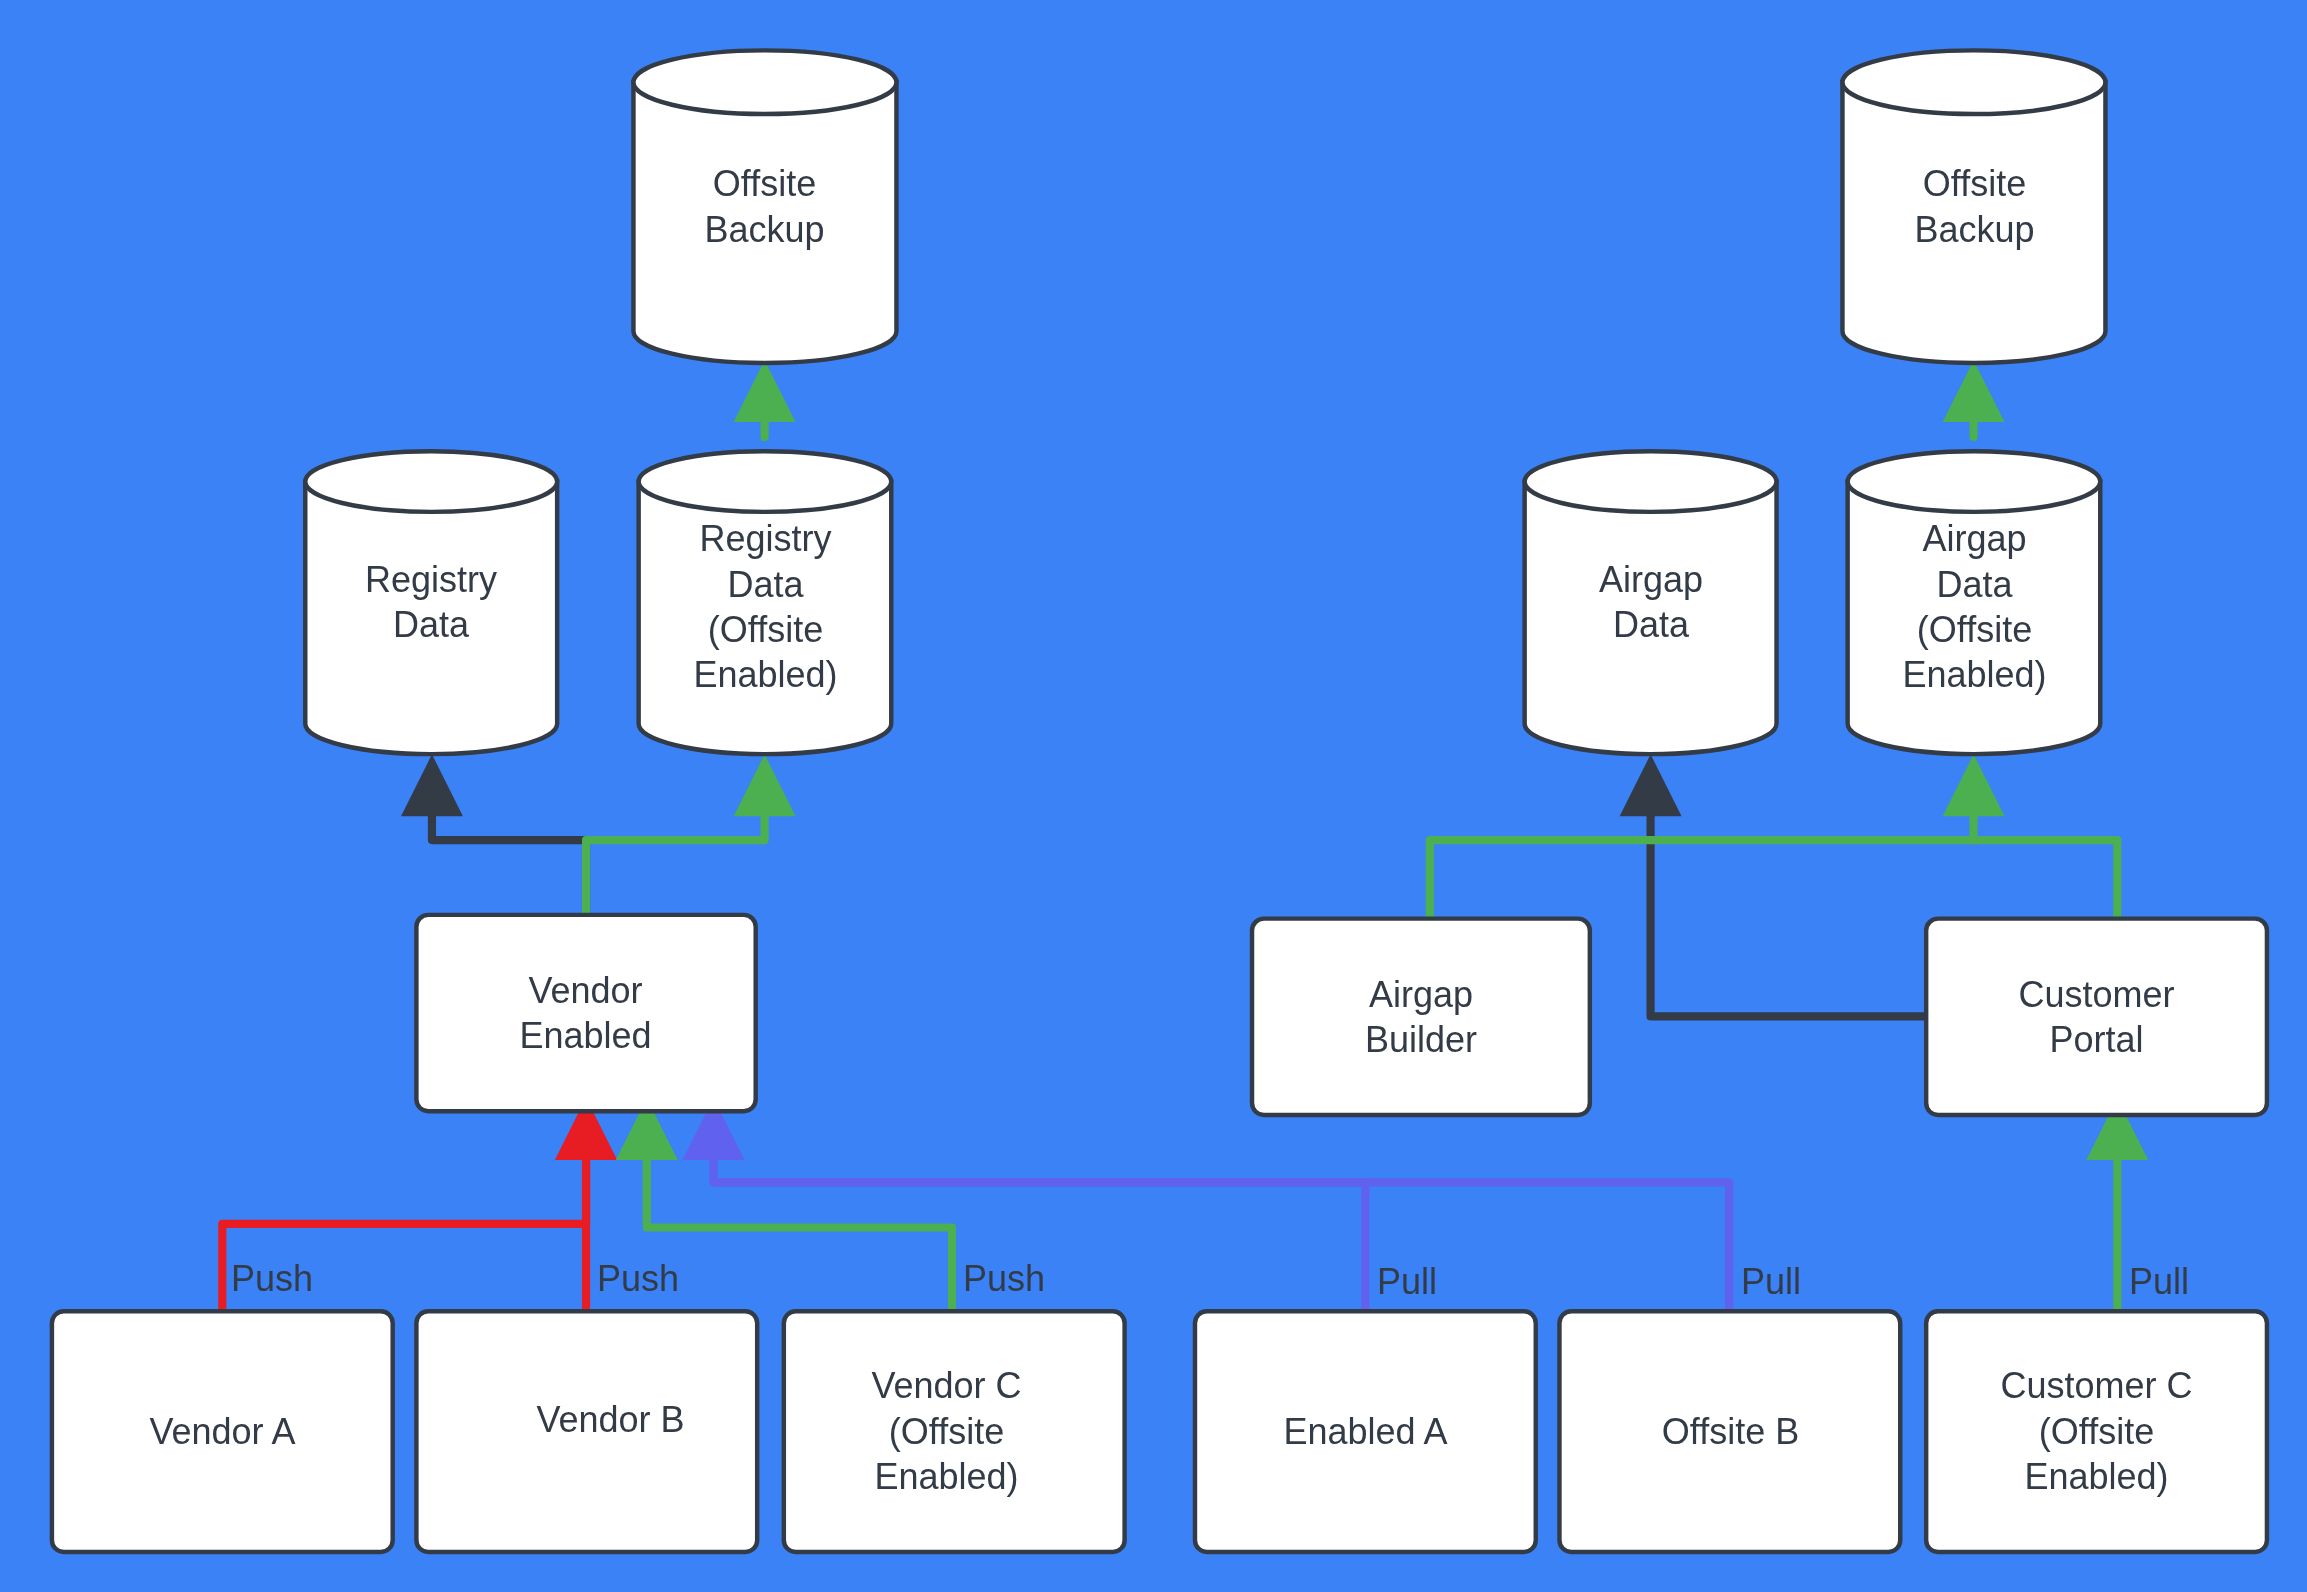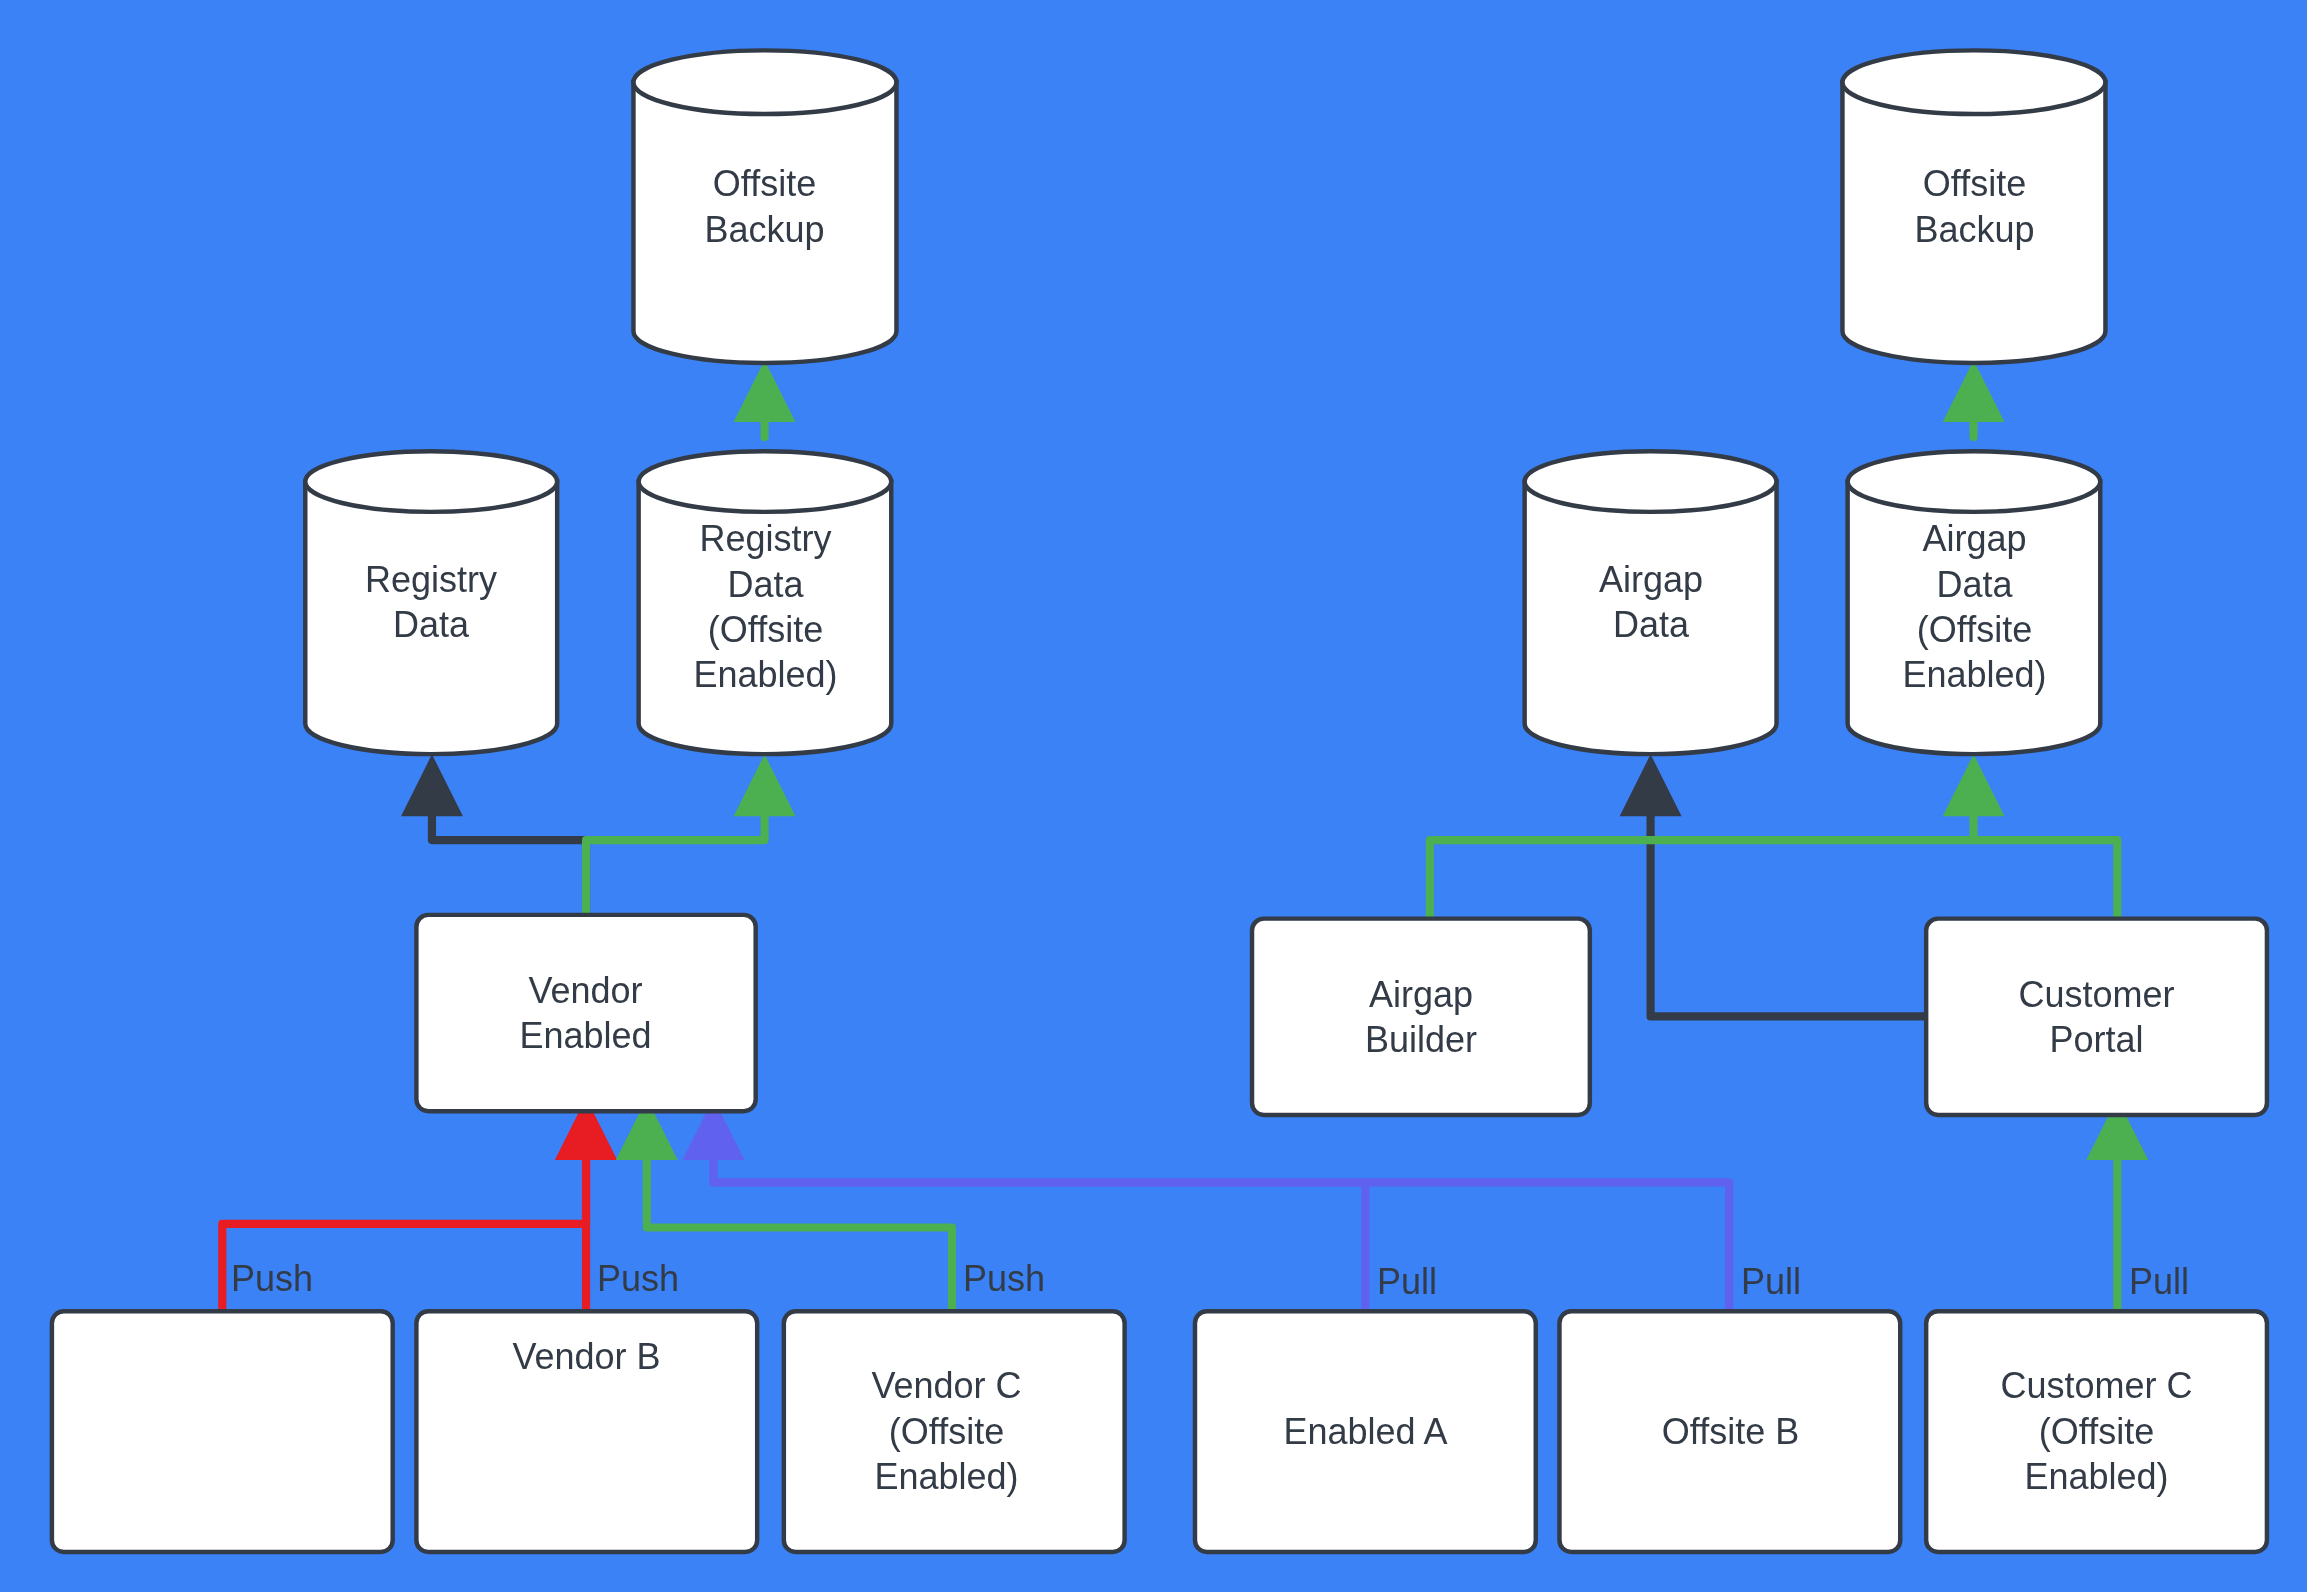--- a/index.html
+++ b/index.html
@@ -150,22 +150,23 @@
 Data</div>
 
   <div class="node-label" style="left:639px; top:459px; width:253px; height:296px;">Registry
 Data
 (Offsite
 Enabled)</div>
 
   <div class="node-label" style="left:416px; top:915px; width:339px; height:196px;">Vendor
 Enabled</div>
 
-
-  <div class="node-label" style="left:416px; top:1236px; width:341px; height:241px;">Vendor B</div>
+  <div class="node-label" style="left:52px; top:1311px; width:341px; height:241px;">Vendor A</div>
+
+  <div class="node-label" style="left:416px; top:1299px; width:341px; height:241px;padding-left:24px;">Vendor B</div>
 
   <div class="node-label" style="left:776px; top:1311px; width:341px; height:241px;">Vendor C
 (Offsite
 Enabled)</div>
 
   <div class="node-label" style="left:1843px; top:50px; width:263px; height:313px;">Offsite
 Backup</div>
 
   <div class="node-label" style="left:1525px; top:450px; width:252px; height:304px;">Airgap
 Data</div>

